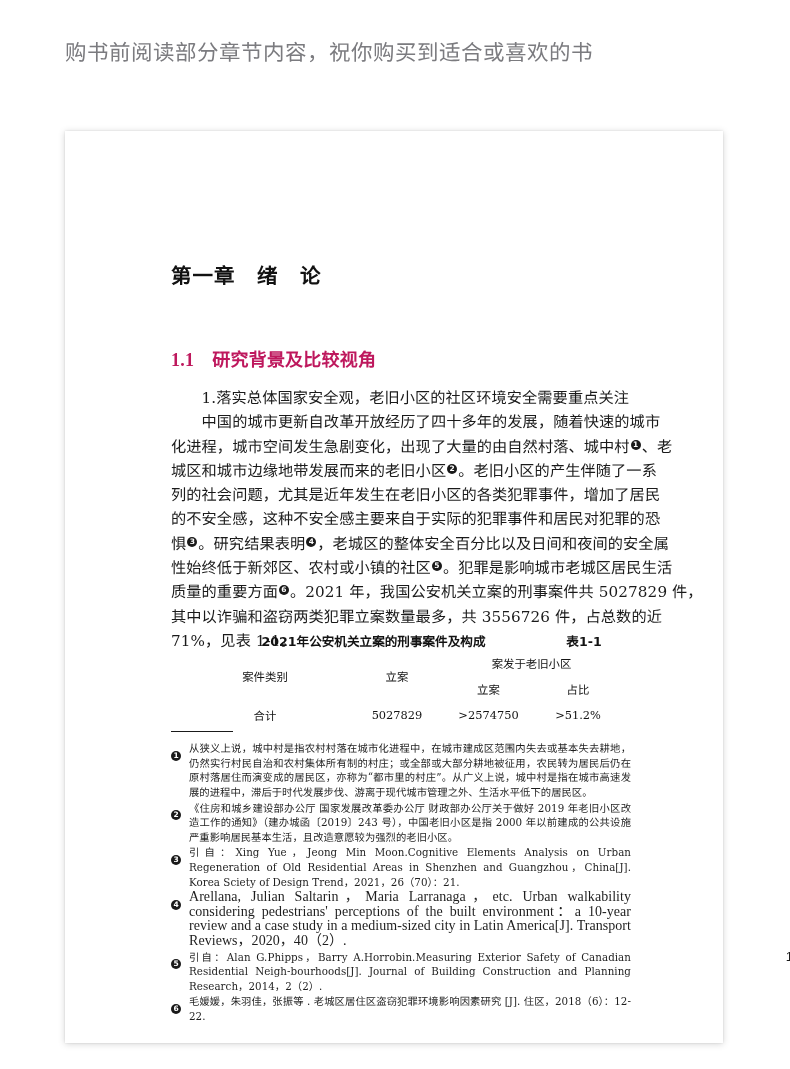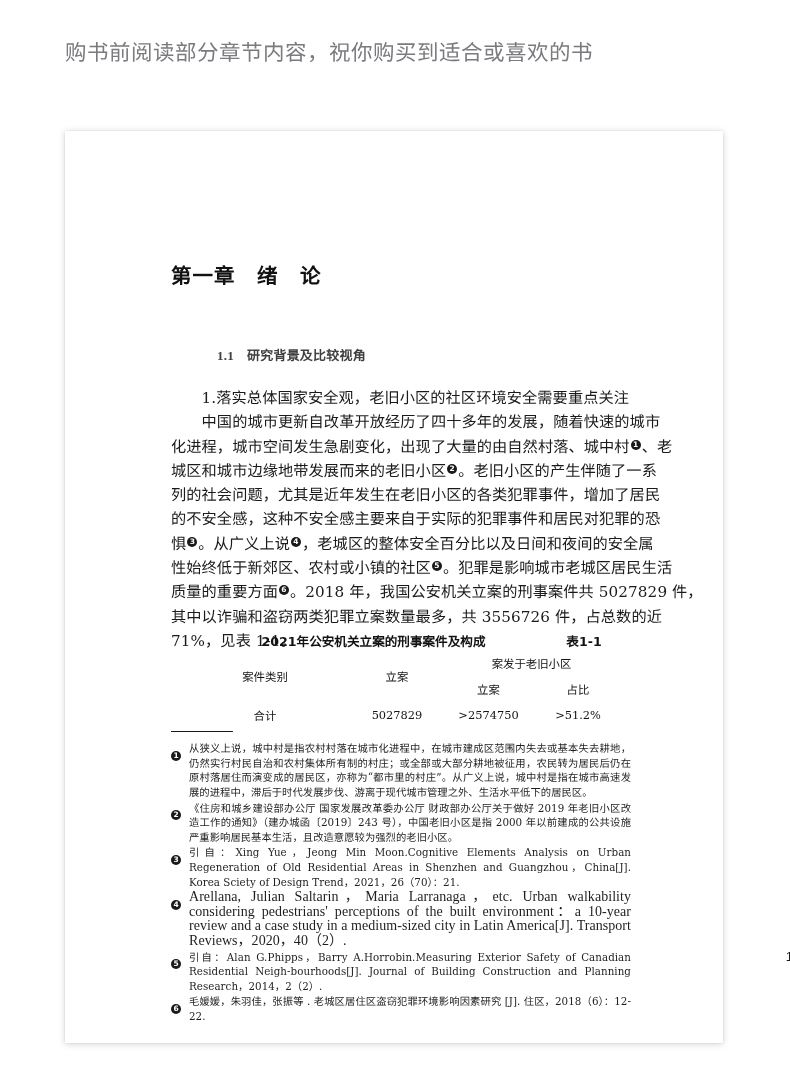--- a/index.html
+++ b/index.html
@@ -68,25 +68,24 @@
     color: #121212;
     white-space: pre;
   }
 
   .section-heading {
     position: absolute;
     left: 106px;
     top: 214px;
     font-family: "DejaVu Sans", "Liberation Sans", sans-serif;
     font-weight: bold;
-    font-size: 13px;
-    color: #404040;
+    font-size: 18px;
+    color: #be185d;
     white-space: pre;
     letter-spacing: 0.2px;
-    margin-left: 46px;
   }
   .section-heading .sec-num {
     font-family: "Liberation Serif", serif;
     font-weight: bold;
   }
 
   
   .body-block {
     position: absolute;
     left: 106px;
@@ -230,23 +229,23 @@
 
     <div class="section-heading"><span class="sec-num">1.1</span>　<span>研究背景及比较视角</span></div>
 
     <div class="body-block">
       <div class="body-line">　　1.落实总体国家安全观，老旧小区的社区环境安全需要重点关注</div>
       <div class="body-line">　　中国的城市更新自改革开放经历了四十多年的发展，随着快速的城市</div>
       <div class="body-line"><span>化进程，城市空间发生急剧变化，出现了大量的由自然村落、城中村</span><span class="fn-mark">1</span><span>、老</span></div>
       <div class="body-line"><span>城区和城市边缘地带发展而来的老旧小区</span><span class="fn-mark">2</span><span>。老旧小区的产生伴随了一系</span></div>
       <div class="body-line">列的社会问题，尤其是近年发生在老旧小区的各类犯罪事件，增加了居民</div>
       <div class="body-line">的不安全感，这种不安全感主要来自于实际的犯罪事件和居民对犯罪的恐</div>
-      <div class="body-line"><span>惧</span><span class="fn-mark">3</span><span>。从广义上说</span><span class="fn-mark">4</span><span>，老城区的整体安全百分比以及日间和夜间的安全属</span></div>
+      <div class="body-line"><span>惧</span><span class="fn-mark">3</span><span>。研究结果表明</span><span class="fn-mark">4</span><span>，老城区的整体安全百分比以及日间和夜间的安全属</span></div>
       <div class="body-line"><span>性始终低于新郊区、农村或小镇的社区</span><span class="fn-mark">5</span><span>。犯罪是影响城市老城区居民生活</span></div>
-      <div class="body-line"><span>质量的重要方面</span><span class="fn-mark">6</span><span>。2018 年，我国公安机关立案的刑事案件共 5027829 件，</span></div>
+      <div class="body-line"><span>质量的重要方面</span><span class="fn-mark">6</span><span>。2021 年，我国公安机关立案的刑事案件共 5027829 件，</span></div>
       <div class="body-line">其中以诈骗和盗窃两类犯罪立案数量最多，共 3556726 件，占总数的近</div>
       <div class="body-line">71%，见表 1-1。</div>
     </div>
 
     <div class="table-wrap">
       <div class="table-caption">
         <span class="cap-title">2021年公安机关立案的刑事案件及构成</span>
         <span class="cap-num">表1-1</span>
       </div>
       <table class="data-table">

